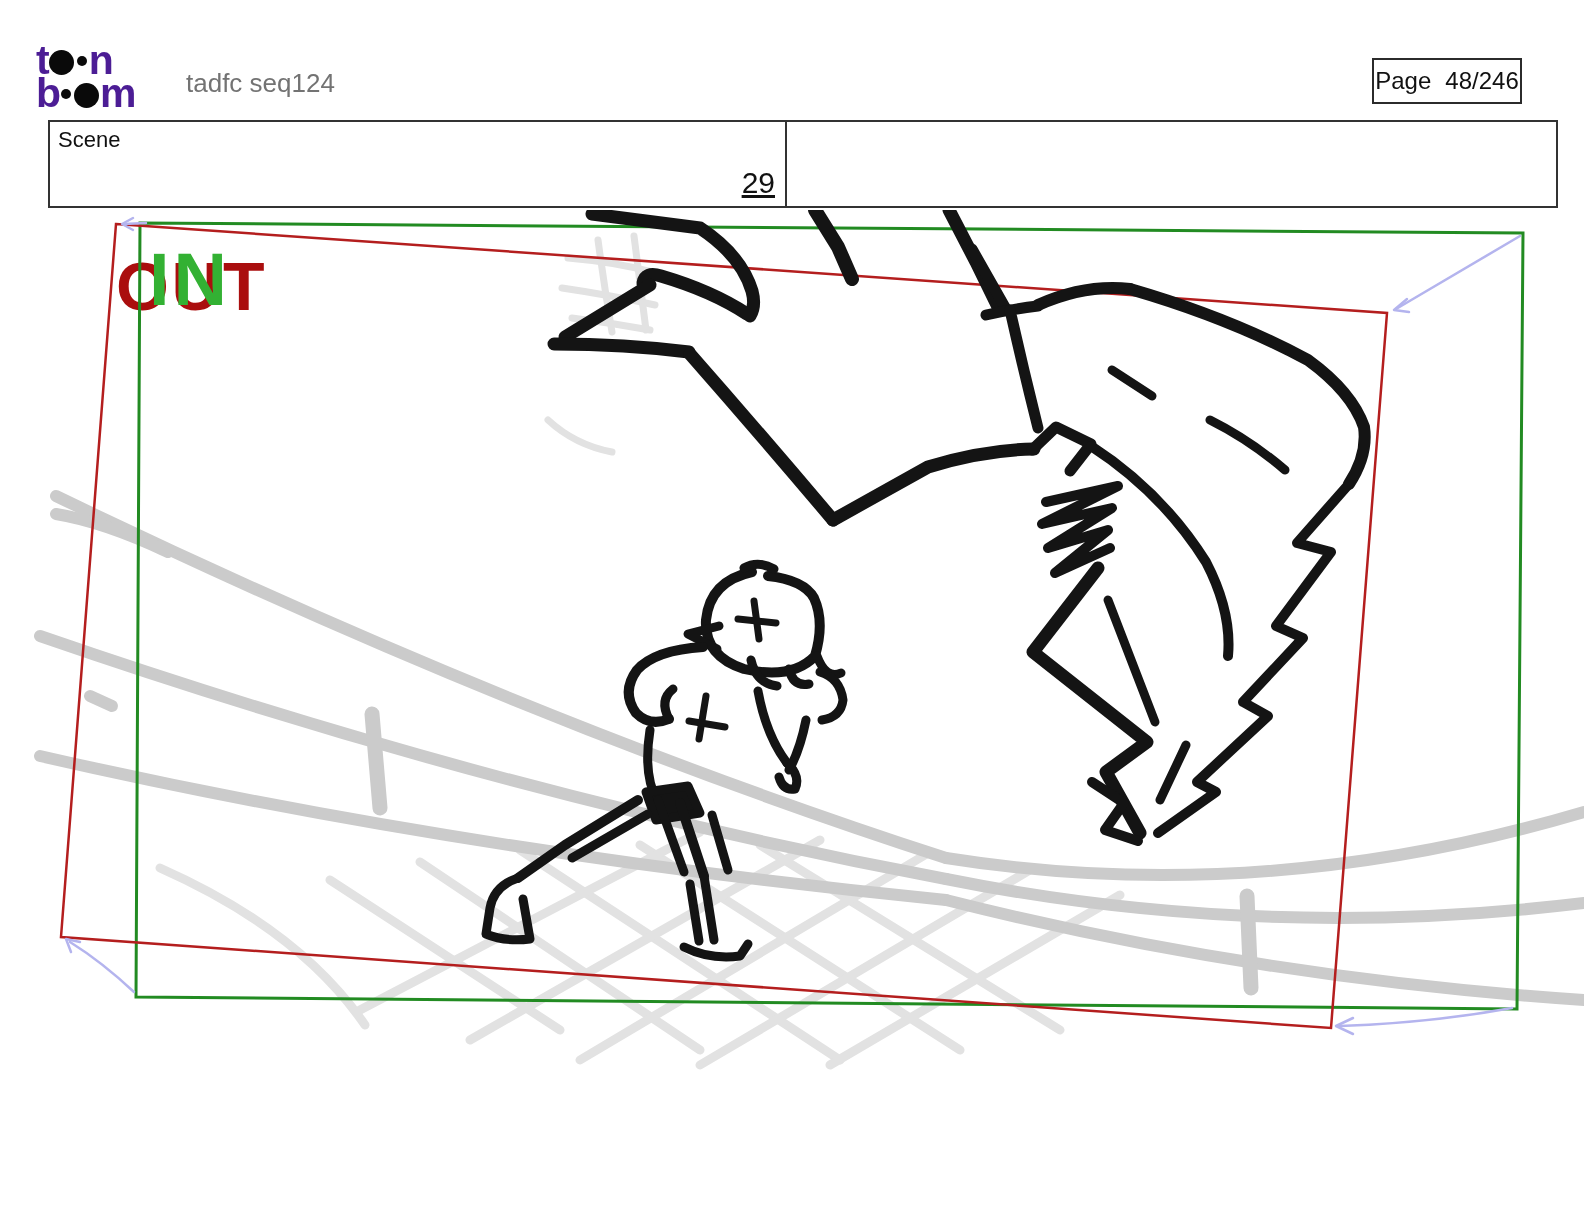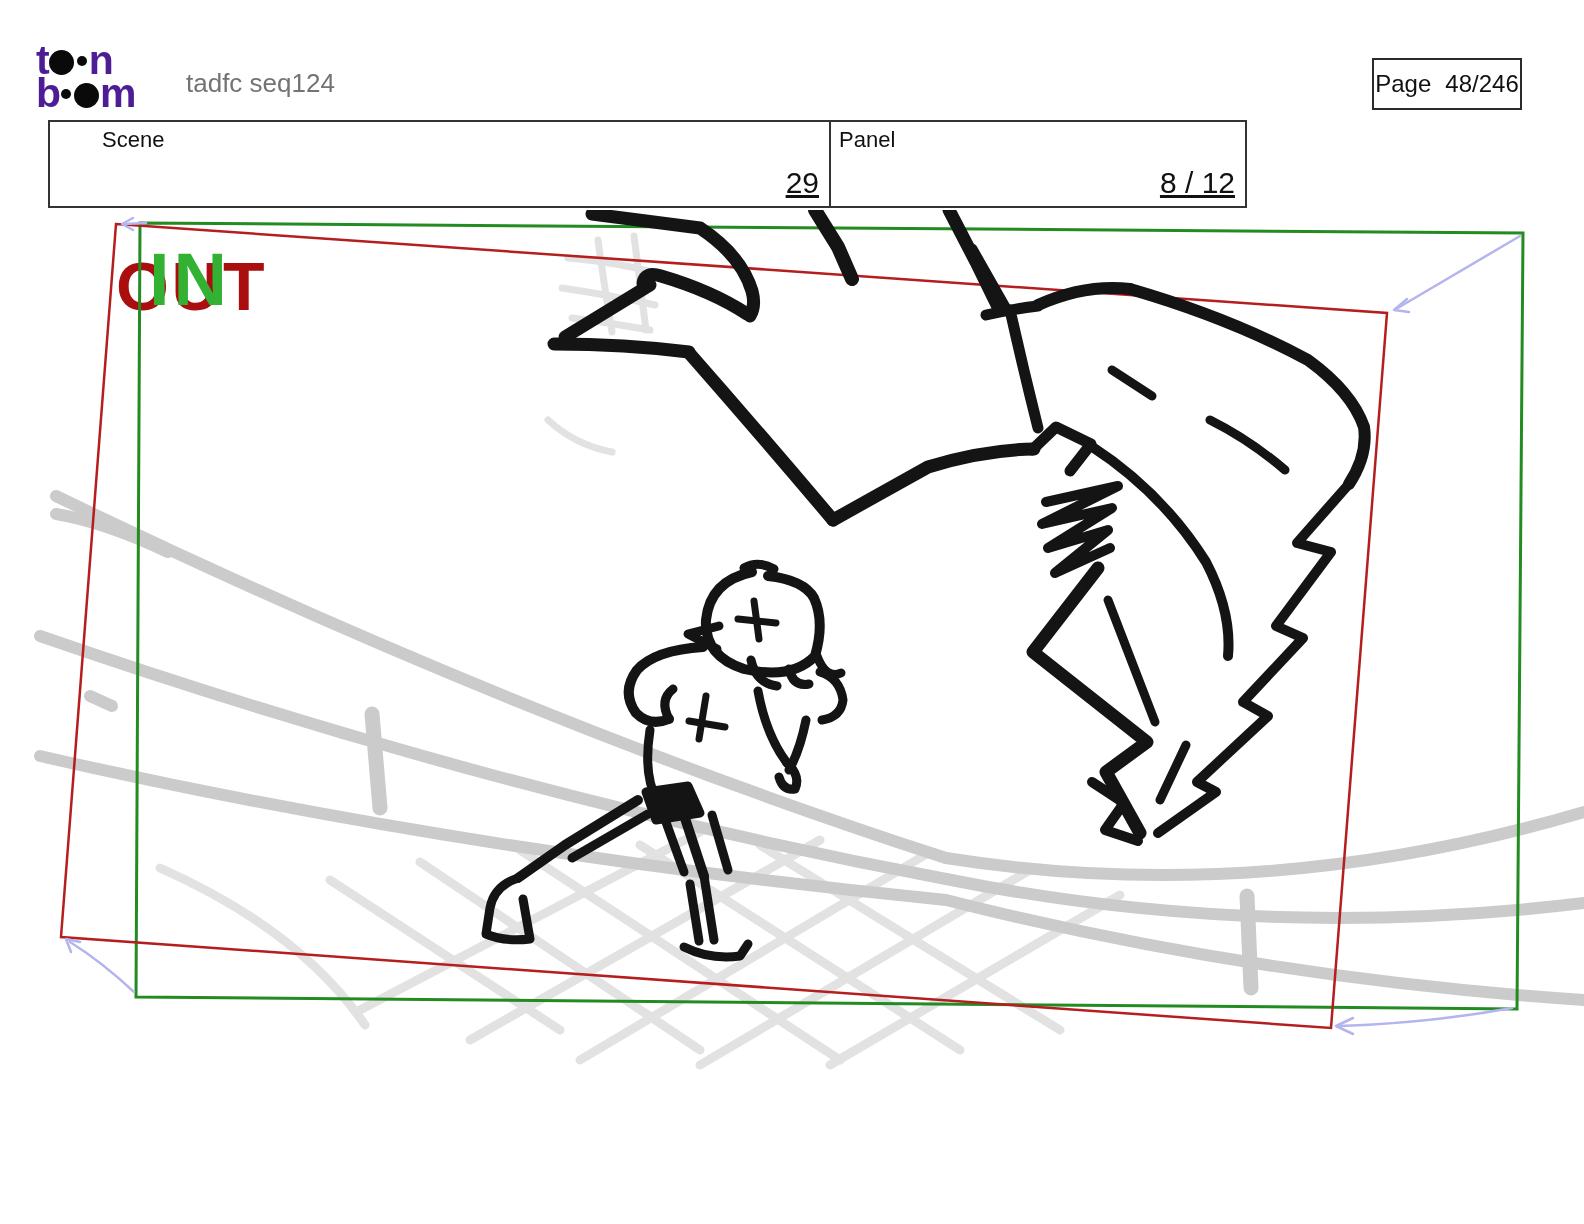--- a/index.html
+++ b/index.html
@@ -7,26 +7,26 @@
        font-family:"Liberation Sans",sans-serif;color:#111;}
   
   .logo{position:absolute;left:36px;top:44px;font-weight:bold;letter-spacing:-2px;
         font-size:41px;line-height:0.80;color:#4c1d95;}
   .logo .row{white-space:nowrap;}
   .dot-lg{display:inline-block;width:25px;height:25px;border-radius:50%;
           background:#0a0a0a;vertical-align:-1px;margin:0 1px;}
   .dot-sm{display:inline-block;width:10px;height:10px;border-radius:50%;
           background:#0a0a0a;vertical-align:8px;margin:0 2px;}
   .seq-title{position:absolute;left:186px;top:68px;font-size:26px;color:#737373;}
-  .page-box{position:absolute;left:1372px;top:58px;width:150px;height:52px;
+  .page-box{position:absolute;left:1372px;top:58px;width:150px;height:46px;
             border:2px solid #2b2b2b;display:flex;align-items:center;justify-content:center;
             gap:14px;font-size:24px;box-sizing:border-box;}
   
-  .info-table{position:absolute;left:48px;top:120px;width:1199px;height:88px;
-              border:2px solid #333;box-sizing:border-box;display:flex;padding-left:44px;}
+  .info-table{position:absolute;left:48px;top:120px;width:1510px;height:88px;
+              border:2px solid #333;box-sizing:border-box;display:flex;}
   .cell{position:relative;height:100%;box-sizing:border-box;}
   .cell.scene{width:737px;border-right:2px solid #333;}
   .cell.panel{flex:1;}
   .cell-label{position:absolute;left:8px;top:5px;font-size:22px;}
   .cell-value{position:absolute;right:10px;bottom:6px;font-size:30px;text-decoration:underline;}
   
   svg.board{position:absolute;left:0;top:0;}
   text.cam-label{font-family:"Liberation Sans",sans-serif;font-weight:bold;}
 </style>
 </head>
@@ -41,24 +41,20 @@
 
 <div class="page-box">
   <span>Page</span>
   <span>48/246</span>
 </div>
 
 <div class="info-table">
   <div class="cell scene">
     <span class="cell-label">Scene</span>
     <span class="cell-value">29</span>
-  </div>
-  <div class="cell panel">
-    <span class="cell-label">Panel</span>
-    <span class="cell-value">8 / 12</span>
   </div>
 </div>
 
 <svg class="board" width="1584" height="1224" viewBox="0 0 1584 1224">
   <defs>
     <clipPath id="boardClip">
         <rect x="0" y="210" width="1584" height="1014"></rect>
       </clipPath>
   </defs>
 

